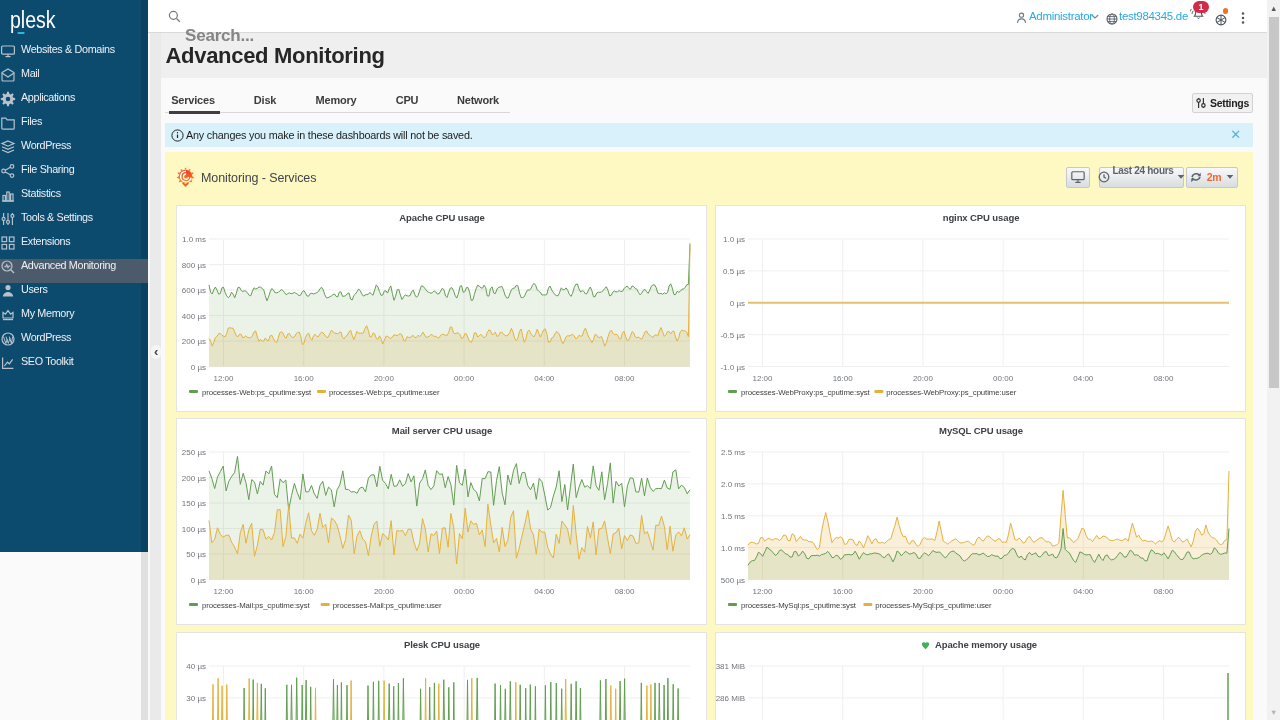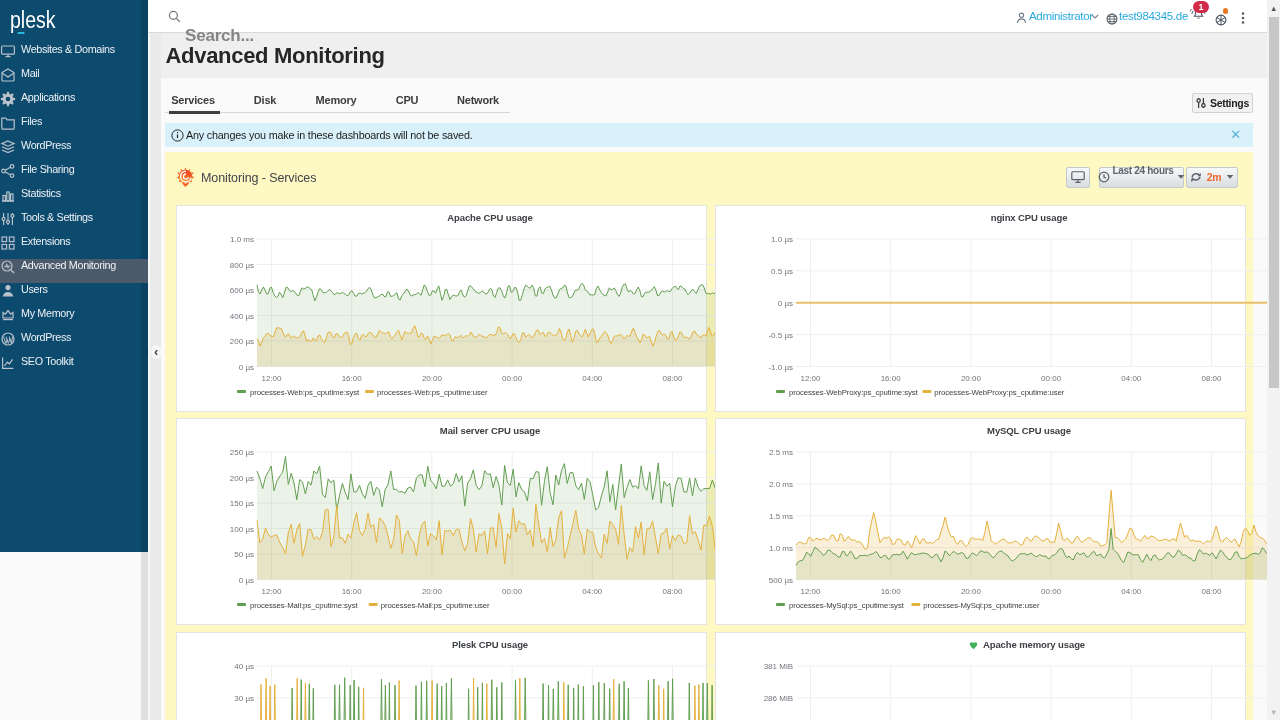--- a/index.html
+++ b/index.html
@@ -34,21 +34,21 @@
 #setbtn svg { margin-right:4px; }
 
 #banner { position:absolute; left:165px; top:123px; width:1088px; height:24px; background:#d9f1fb; font-size:10.8px; letter-spacing:-0.2px; color:#1c1c1c; }
 #banner .txt { position:absolute; left:21px; top:6px; }
 #banner .x { position:absolute; right:12px; top:4px; color:#56b3d6; font-size:13px; }
 
 #graf { position:absolute; left:165px; top:152px; width:1088px; height:568px; background:#fef9c3; }
 #gtitle { position:absolute; left:36px; top:19px; font-size:12.5px; letter-spacing:-0.1px; color:#41444b; }
 .gbtn { position:absolute; top:14.5px; height:21px; background:linear-gradient(180deg,#f8f9f9,#d9dde0); border:1px solid #c4c9cd; border-radius:2px; display:flex; align-items:center; justify-content:center; color:#5c646c; font-size:10px; letter-spacing:-0.3px; font-weight:700; white-space:nowrap; }
 .gbtn svg { flex:0 0 auto; }
-.card { position:absolute; width:531px; height:207px; background:#fff; border:1px solid #e4e4e4;padding-left:48px; }
+.card { position:absolute; width:531px; height:207px; background:#fff; border:1px solid #e4e4e4; }
 .ti { font-size:9.5px; font-weight:700; letter-spacing:-0.1px; fill:#3d4045; font-family:"Liberation Sans",sans-serif; }
 .al { font-size:8px; fill:#71757b; font-family:"Liberation Sans",sans-serif; }
 .lg { font-size:7.8px; fill:#3e3e3e; font-family:"Liberation Sans",sans-serif; letter-spacing:-0.1px; }
 
 #sbar { position:absolute; left:1267px; top:0; width:13px; height:720px; background:#f2f2f2; z-index:10; }
 #sbar .thumb { position:absolute; left:1.5px; top:17px; width:10px; height:371px; background:#c7c7c7; }
 #sbar .arr { position:absolute; left:3px; color:#585858; font-size:7.5px; }
 </style></head>
 <body>
 <div id="topbar">

